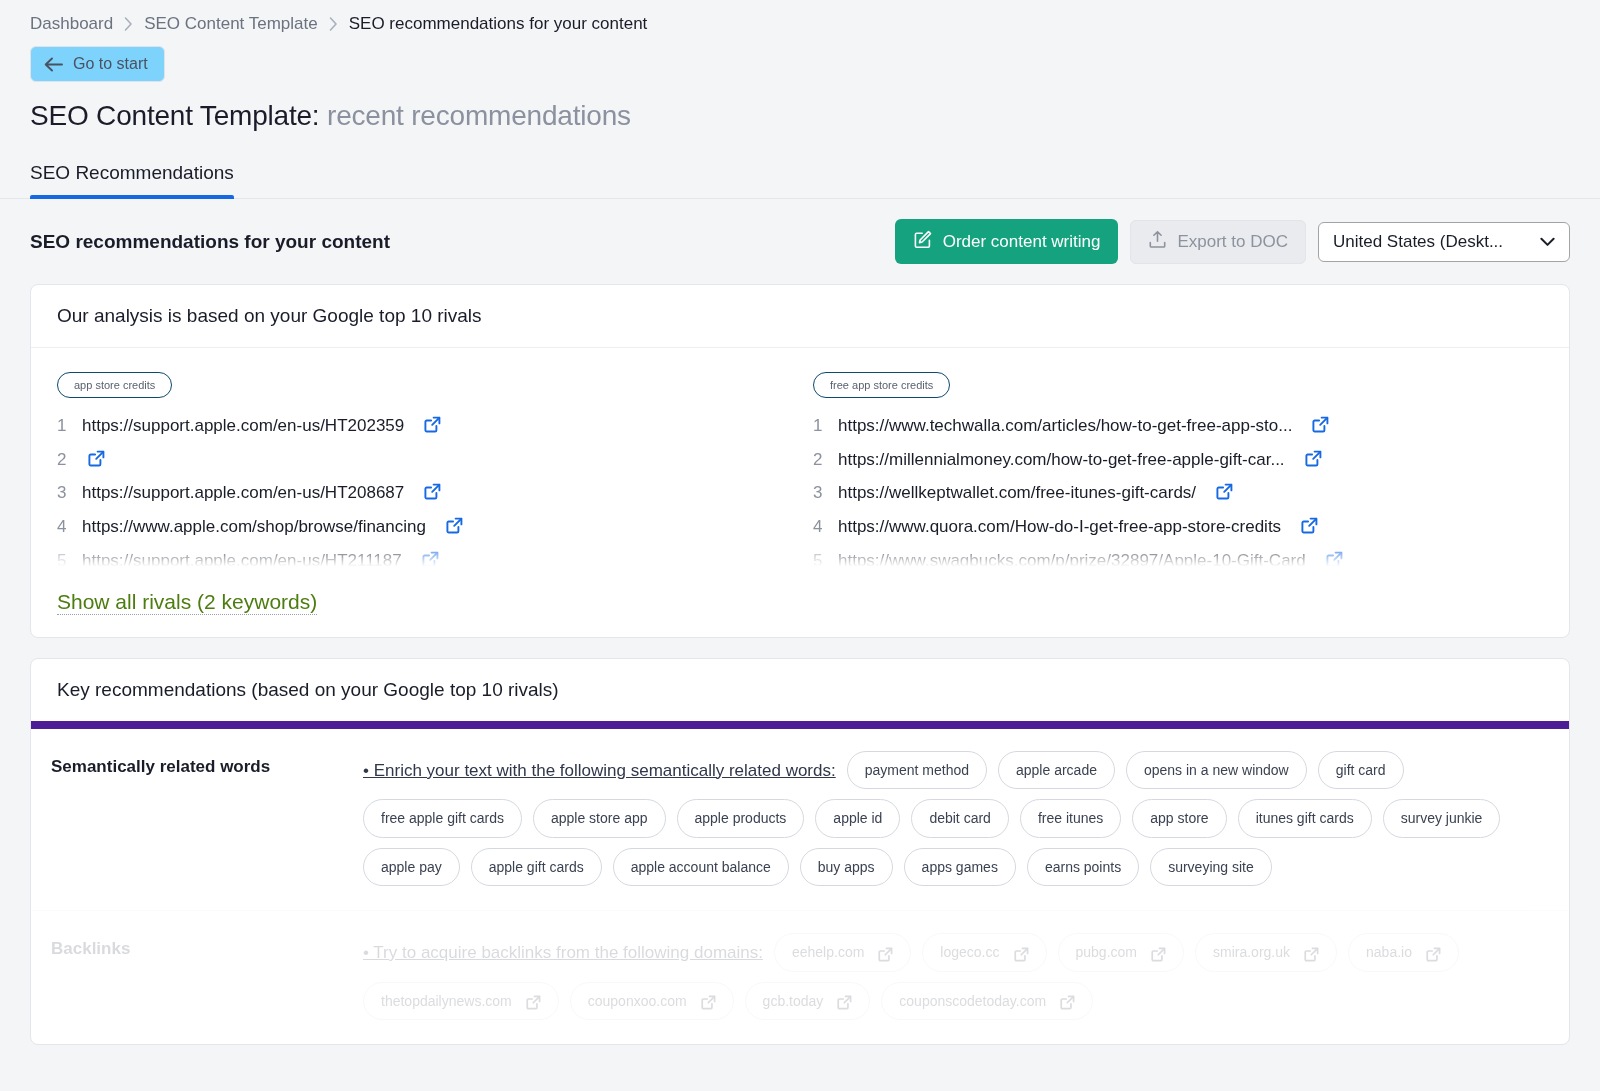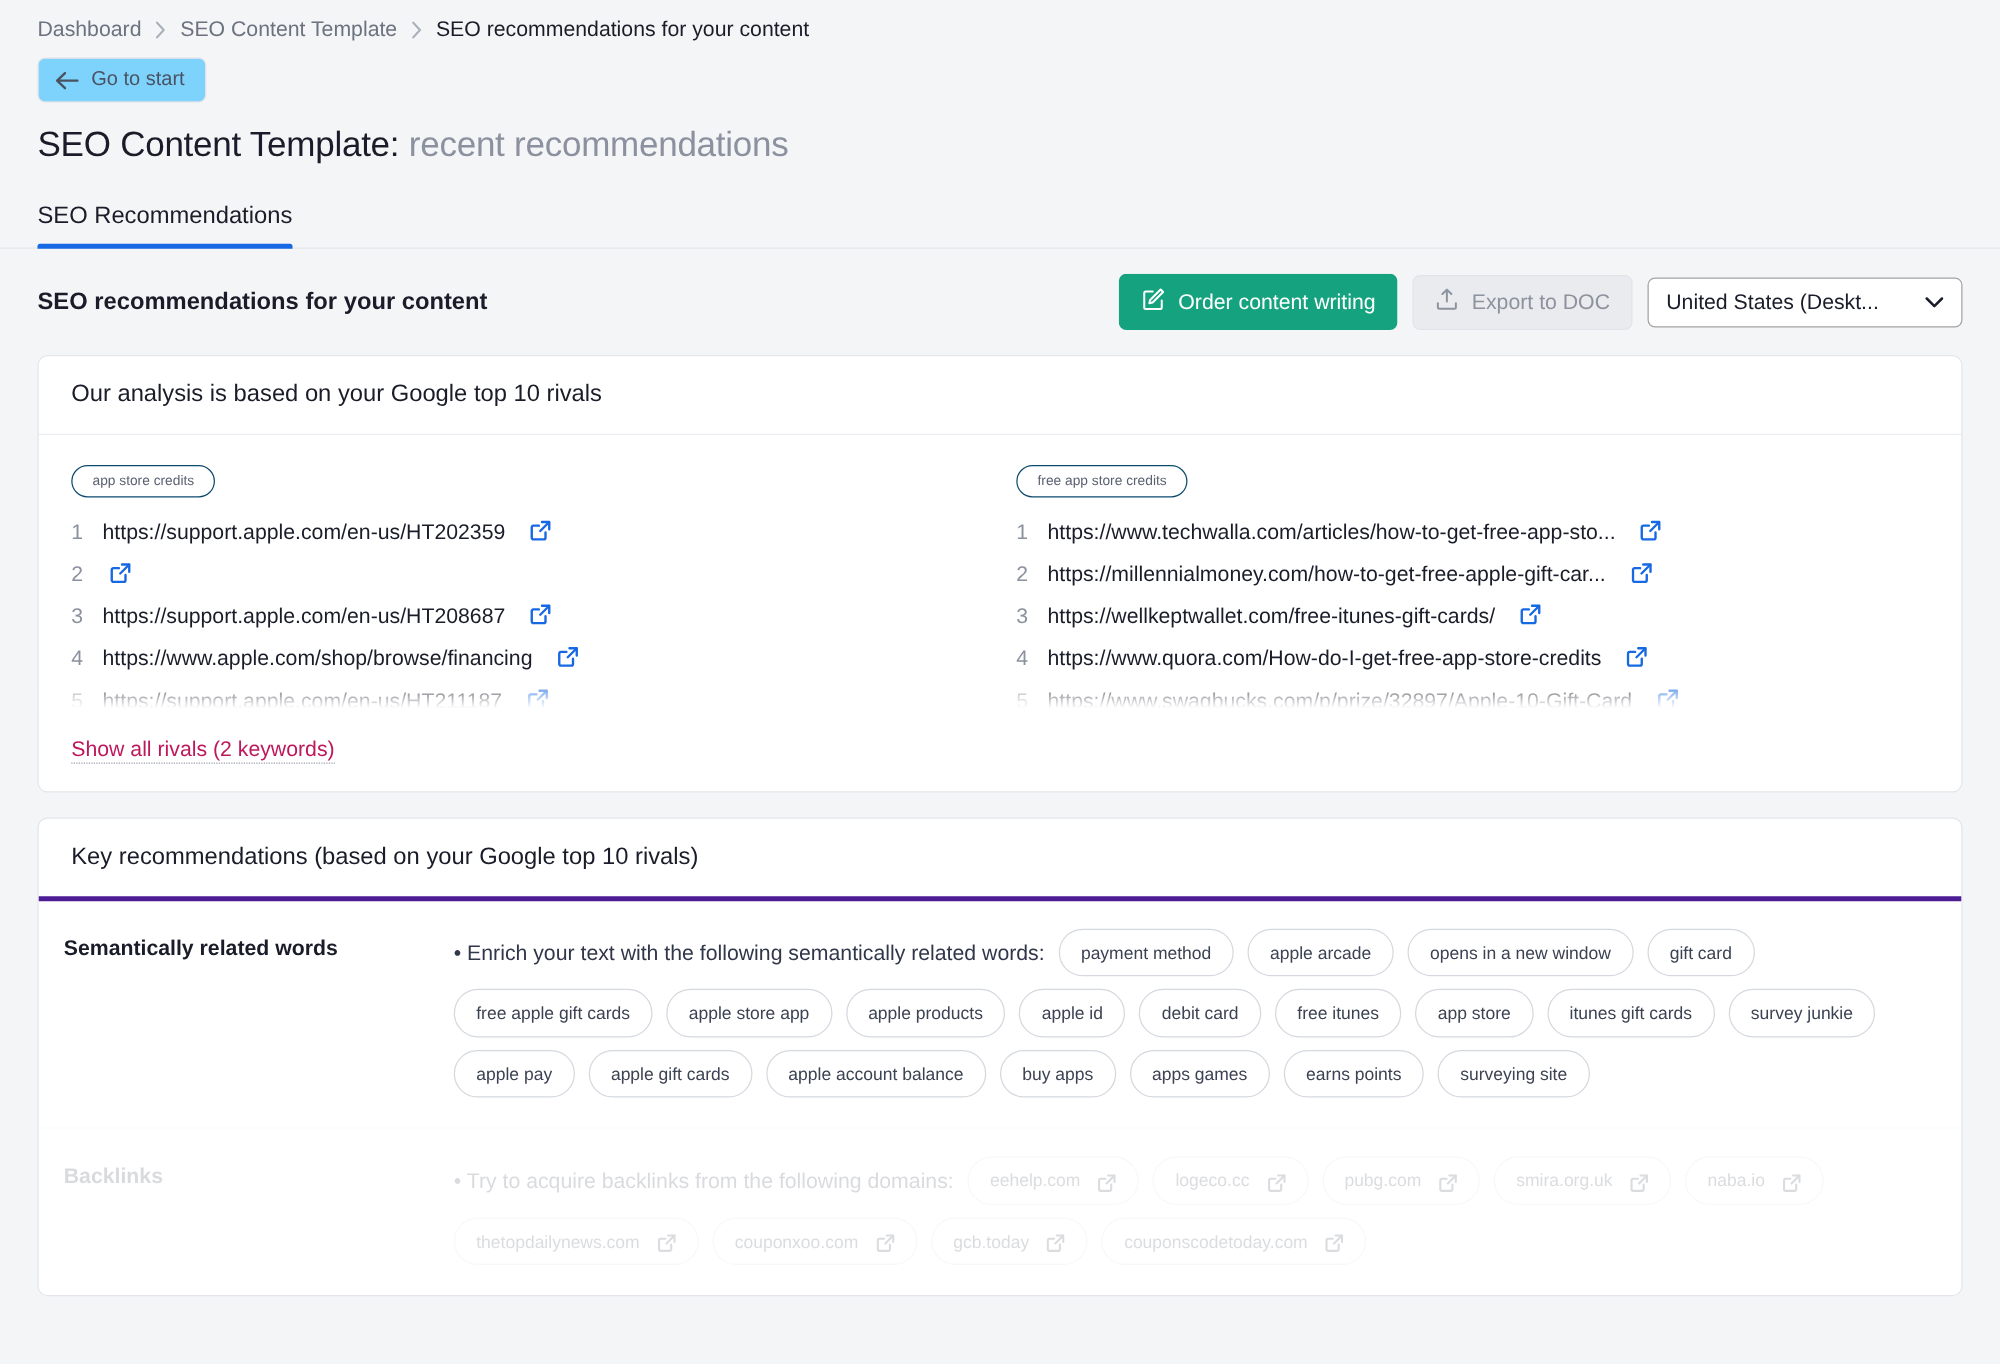--- a/index.html
+++ b/index.html
@@ -92,21 +92,21 @@
     background: #ffffff;
     border: 1px solid #e3e6ea;
     border-radius: 8px;
     margin: 20px 30px 0 30px;
   }
   .card-head {
     padding: 20px 26px;
     font-size: 19px; font-weight: normal;
     border-bottom: 1px solid #eceef1;
   }
-  .card-head.accent { border-bottom: 4px solid #4c1d95; }
+  .card-head.accent { border-bottom: 8px solid #4c1d95; }
 
   
   .rivals-body {
     padding: 24px 26px 0 26px;
     display: grid; grid-template-columns: 1fr 1fr;
     column-gap: 26px;
     max-height: 226px; overflow: hidden;
     position: relative;
   }
   .kw-pill {
@@ -123,39 +123,39 @@
   .url-idx { color: #8b919e; min-width: 11px; }
   .url-txt { color: #1a1d29; }
   .ext { display: inline-flex; margin-left: 6px; position: relative; top: 2px; }
   .fade-mask {
     position: absolute; left: 0; right: 0; bottom: 0; height: 34px;
     background: linear-gradient(to bottom, rgba(255,255,255,0) 0%, #ffffff 78%);
     pointer-events: none;
   }
   .rivals-foot { padding: 16px 26px 22px 26px; }
   .show-all {
-    font-size: 17px; color: #be185d;
+    font-size: 21px; color: #4d7c0f;
     border-bottom: 1px dotted #9aa1ad;
     cursor: pointer; display: inline-block;
   }
 
   
   .rec-row { display: flex; padding: 22px 26px 24px 20px; }
   .rec-row + .rec-row { border-top: 1px solid #eceef1; }
   .rec-label {
     width: 312px; flex: 0 0 312px;
     font-size: 17px; font-weight: bold;
     padding-top: 6px;
   }
   .rec-content { flex: 1; font-size: 17px; color: #30374a; }
   .rec-flow {
     display: flex; flex-wrap: wrap; align-items: center;
     gap: 10px 11px; line-height: 1.6;
   }
-  .rec-lead { white-space: nowrap; }
+  .rec-lead { white-space: nowrap; text-decoration: underline; }
   .tag {
     display: inline-flex; align-items: center; gap: 8px;
     border: 1px solid #d5d9df; border-radius: 999px;
     padding: 7px 17px; font-size: 14px; color: #3b4252;
     background: #ffffff; cursor: pointer; white-space: nowrap;
   }
   .row-faded { opacity: 0.18; }
   .row-faded .rec-content, .row-faded .rec-label { color: #30374a; }
 </style>
 </head>

